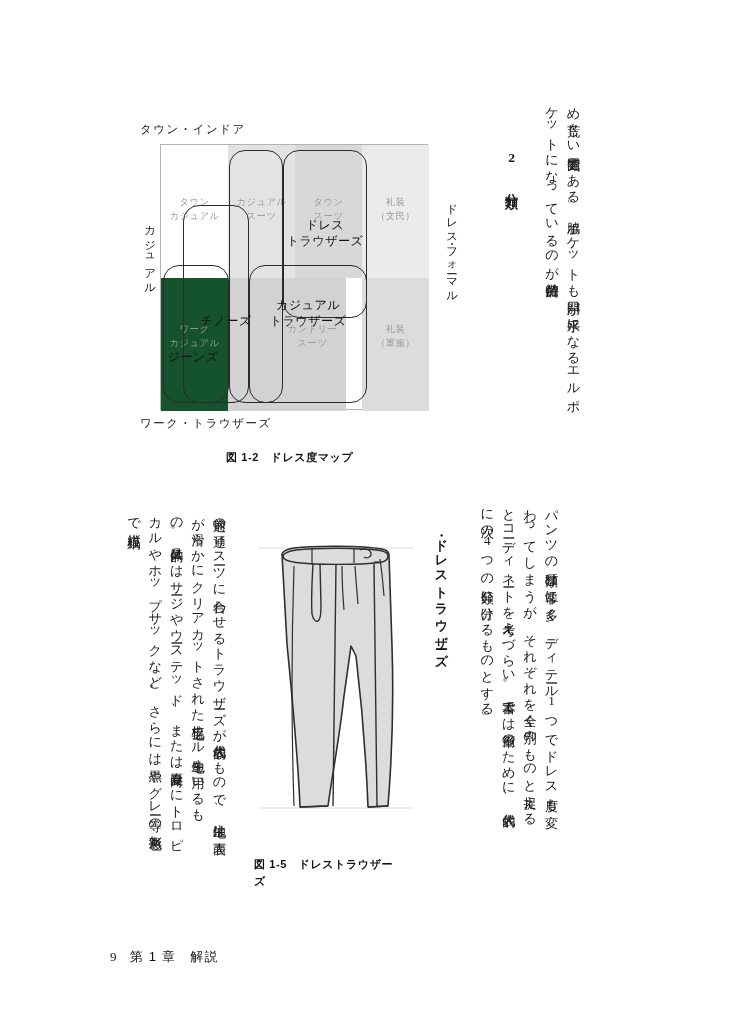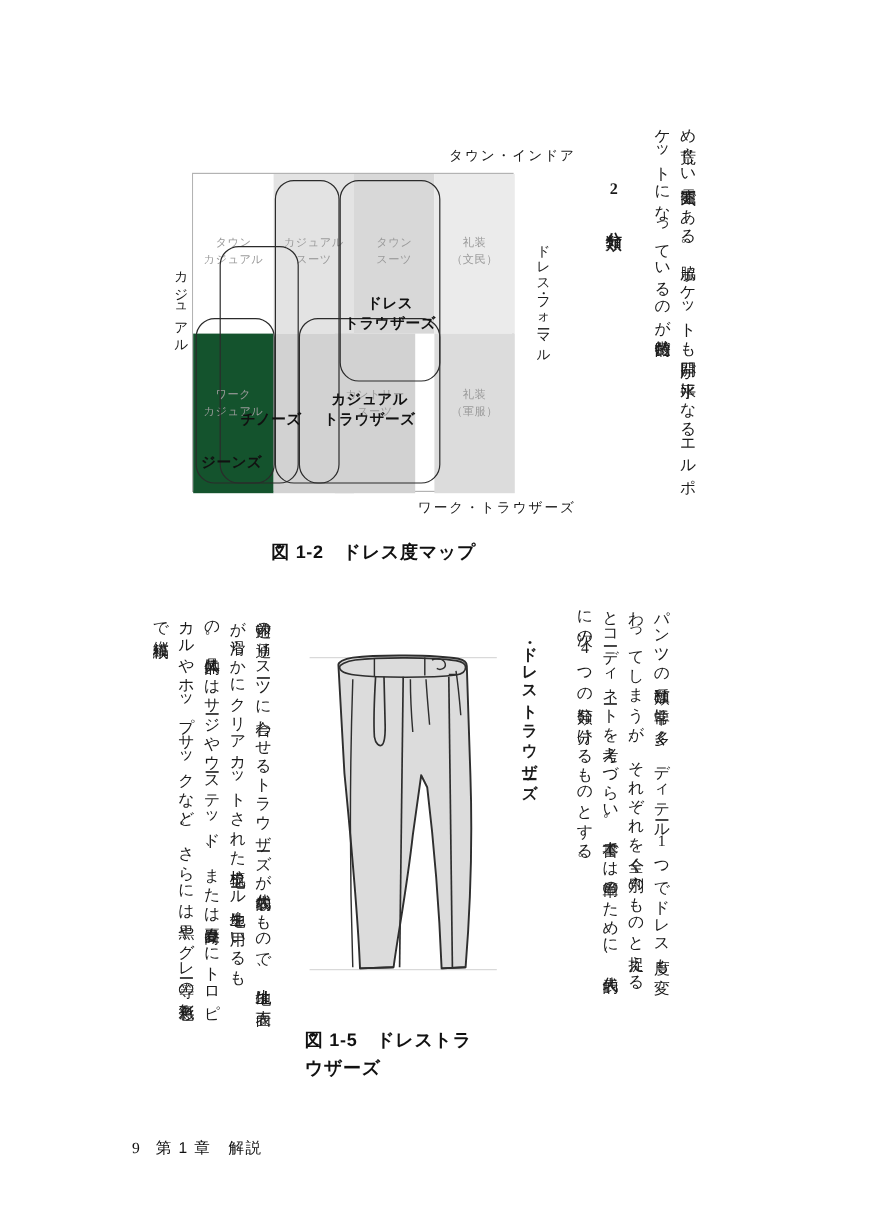--- a/index.html
+++ b/index.html
@@ -98,21 +98,21 @@
     letter-spacing: 0.4px;
     white-space: pre-line;
   }
   .quad.bottom .qlabel { top: 44px; }
 
   
   .axis-top, .axis-bottom {
     position: absolute;
     left: 0;
     width: 340px;
-    text-align: right;
+    text-align: left;
     font-family: "Liberation Sans", "DejaVu Sans", sans-serif;
     font-size: 11.4px;
     letter-spacing: 1.6px;
     color: #1a1a1a;
   }
   .axis-top { top: 0px; }
   .axis-bottom { top: 294px; }
   .axis-left, .axis-right {
     position: absolute;
     writing-mode: vertical-rl;
@@ -129,35 +129,34 @@
   .blob {
     position: absolute;
     border: 1.6px solid #2b2b2b;
     border-radius: 16px;
     box-sizing: border-box;
   }
   .blob-label {
     position: absolute;
     text-align: center;
     font-family: "Liberation Sans", "DejaVu Sans", sans-serif;
-    font-weight: bold;
+    font-weight: normal;
     font-size: 12.2px;
     line-height: 1.32;
     color: #111111;
     letter-spacing: 0.3px;
     white-space: pre-line;
-    margin-top: 28px;
   }
 
   
   .fig-caption {
     position: absolute;
     font-family: "Liberation Sans", "DejaVu Sans", sans-serif;
     font-weight: bold;
-    font-size: 15px;
+    font-size: 11px;
     color: #111111;
     letter-spacing: 0.6px;
     line-height: 1.55;
   }
   #fig12-caption { left: 226px; top: 449px; }
   #fig13-caption { left: 254px; top: 856px; width: 150px; }
 
   
   #lower-right-col {
     position: absolute;

